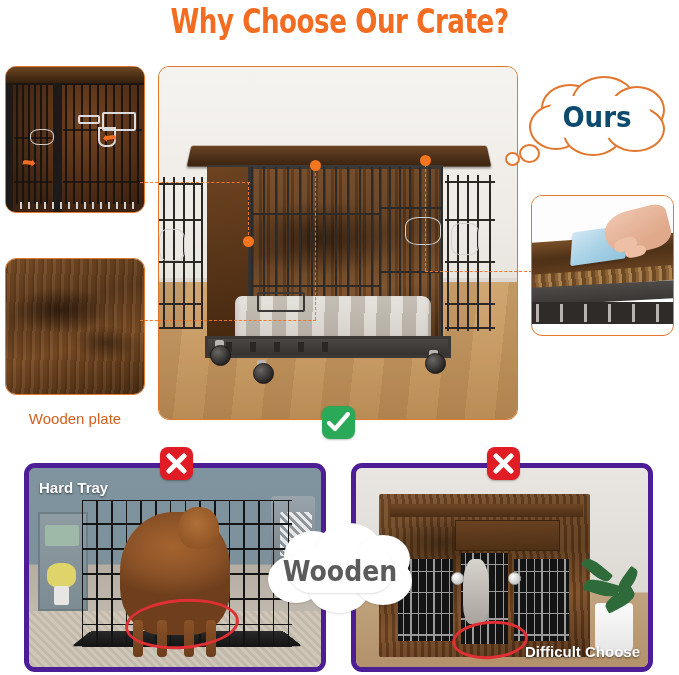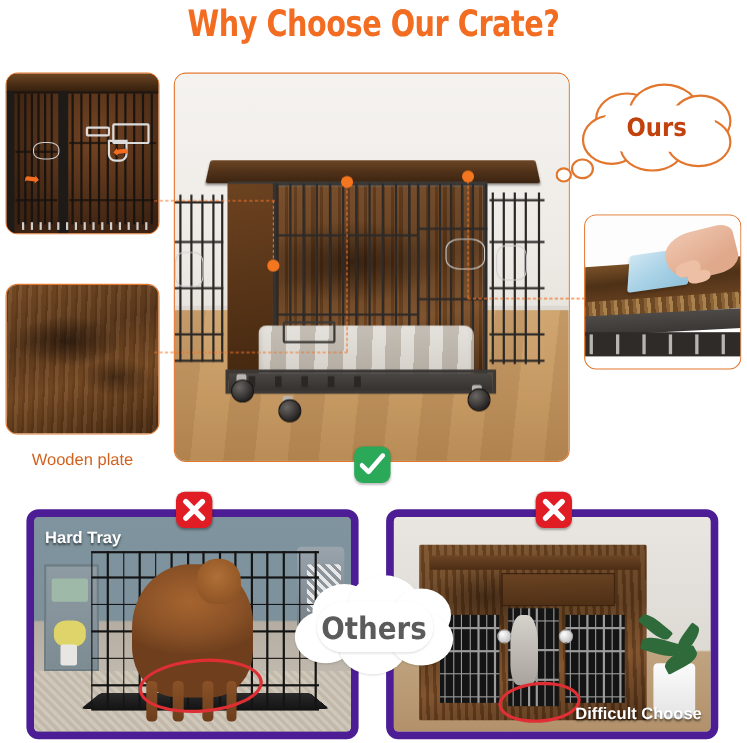--- a/index.html
+++ b/index.html
@@ -151,21 +151,21 @@
   
   #bubble-ours{position:absolute;left:523px;top:74px;width:148px;height:86px;}
   .cloud{position:absolute;}
   .cloud span{
     position:absolute;border:2px solid #e2762c;border-radius:50%;
     background:#ffffff;
   }
   .cloud .lbl{
     position:absolute;left:0;right:0;top:50%;transform:translateY(-50%);
     text-align:center;border:none;background:transparent;border-radius:0;
-    color:#c2410c;font-weight:bold;font-size:23px;
+    color:#0c4a6e;font-weight:bold;font-size:29px;
     font-family:"DejaVu Sans Condensed","Liberation Sans",sans-serif;
     z-index:5;
   }
 
   
   #p-clean{left:531px;top:195px;width:143px;height:141px;background:#fff;}
   .clean-top{position:absolute;left:0;right:0;top:0;height:32%;background:#fdfdfd;}
   .counter{
     position:absolute;left:-6px;right:-4px;top:30%;height:26%;
     background:linear-gradient(178deg,#7a5128 0%,#4e3117 45%,#6b4322 100%);
@@ -197,21 +197,21 @@
   .finger{position:absolute;background:#edbfa5;border-radius:40%;}
 
   
   #check{position:absolute;left:322px;top:406px;width:33px;height:33px;
     border-radius:8px;background:#2aa958;box-shadow:0 1px 2px rgba(0,0,0,.25);}
   #check svg{position:absolute;left:5px;top:6px;}
 
   
   .bpanel{
     position:absolute;border-radius:11px;overflow:hidden;
-    border:7px solid #4c1d95;box-sizing:border-box;
+    border:5px solid #4c1d95;box-sizing:border-box;
   }
   #p-hard{left:24px;top:463px;width:302px;height:209px;background:#7d8b93;}
   #p-dirty{left:351px;top:463px;width:302px;height:209px;background:#cfcac4;}
 
   .hardroom{position:absolute;inset:0;
     background:linear-gradient(180deg,#7f949e 0%,#7c919c 48%,#b5ada1 49%,#cdc6ba 100%);}
   .hardrug{position:absolute;left:0;right:0;bottom:0;height:28%;
     background:repeating-linear-gradient(45deg,#cfc7b9 0 3px,#c2b9aa 3px 6px);}
   .shelf{position:absolute;left:3%;top:22%;width:16%;height:48%;
     background:linear-gradient(180deg,#8e9ba2 0%,#7d8b93 100%);border:2px solid #6f7d85;}
@@ -615,16 +615,16 @@
   </div>
 
   <div id="bubble-others" class="cloud cloud-solid">
     <span style="left:20px;top:8px;width:58px;height:50px;"></span>
     <span style="left:52px;top:0px;width:66px;height:56px;"></span>
     <span style="left:92px;top:12px;width:54px;height:48px;"></span>
     <span style="left:4px;top:32px;width:56px;height:48px;"></span>
     <span style="left:44px;top:40px;width:62px;height:50px;"></span>
     <span style="left:90px;top:34px;width:58px;height:48px;"></span>
     <span style="left:24px;top:24px;width:106px;height:46px;border-radius:26px;"></span>
-    <div class="lbl">Others</div>
+    <div class="lbl">Wooden</div>
   </div>
 
 </div>
 
 </body></html>

